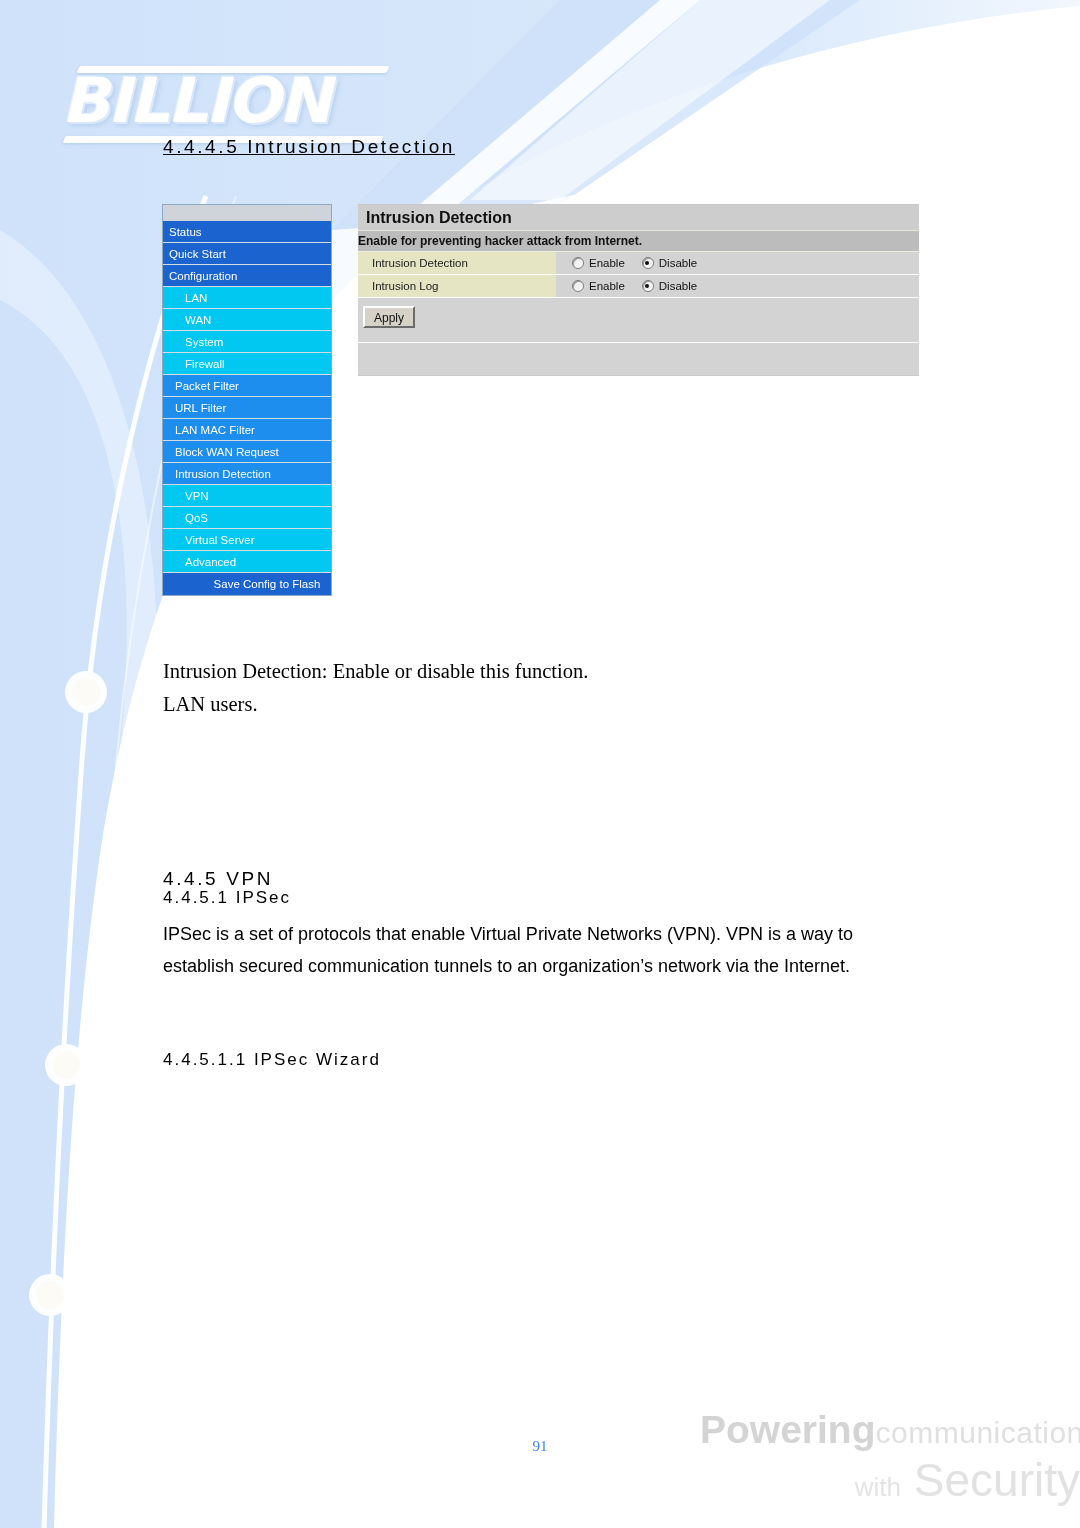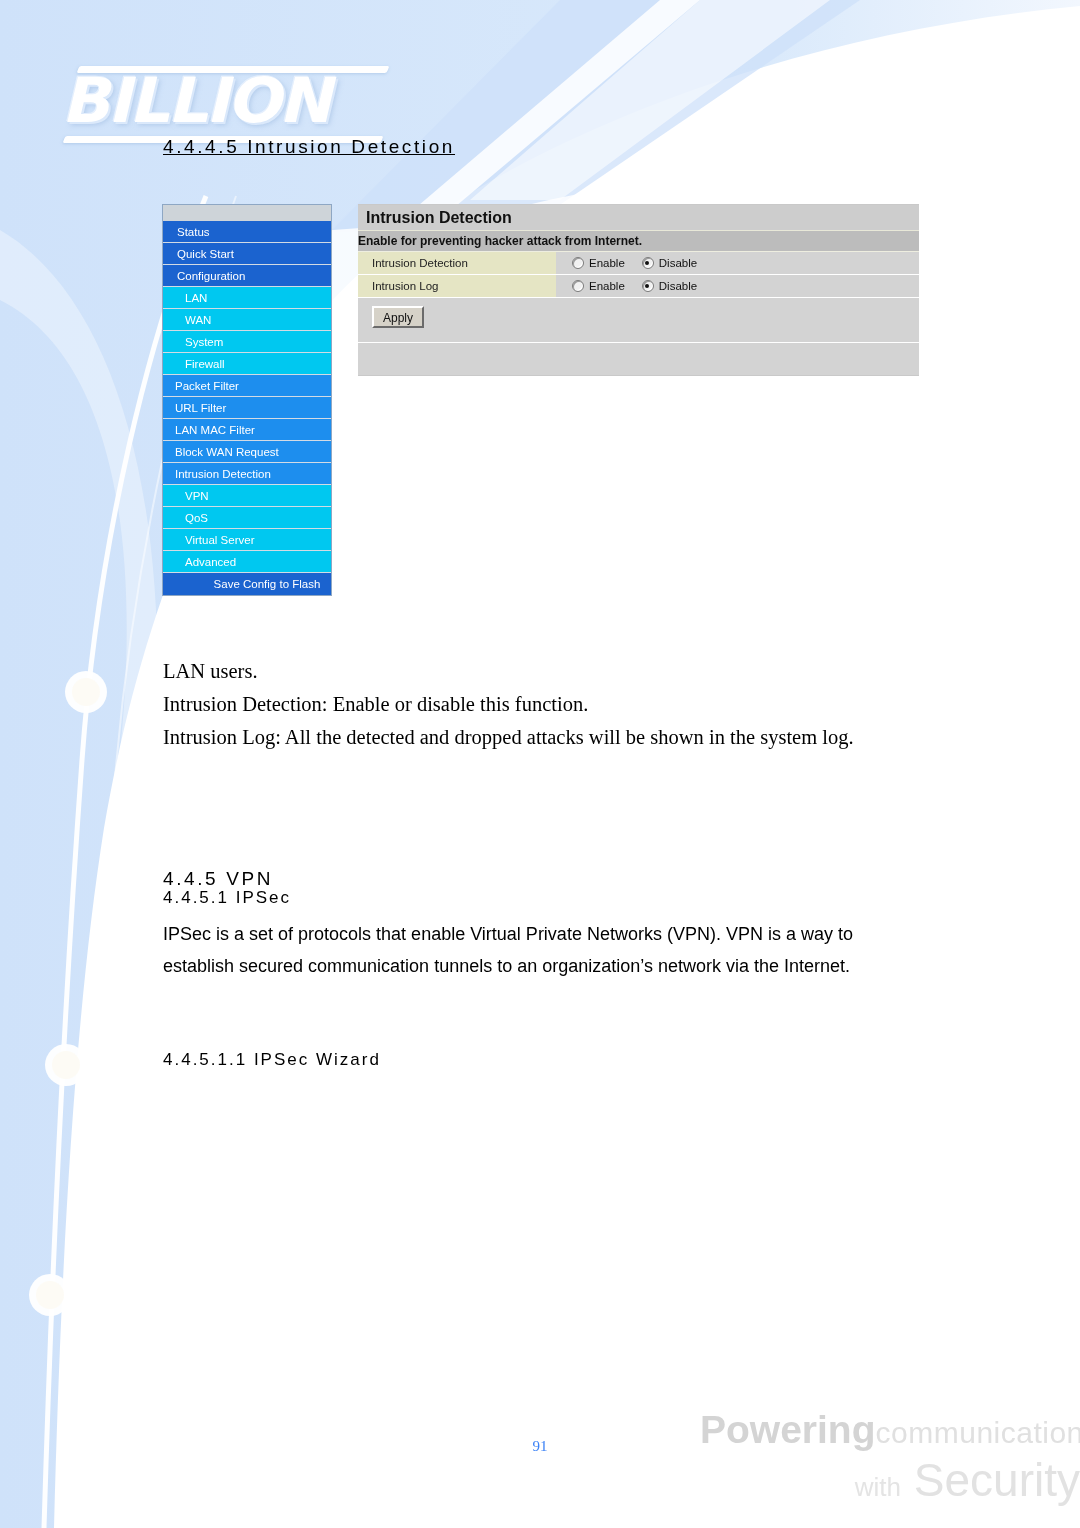--- a/index.html
+++ b/index.html
@@ -60,21 +60,21 @@
     box-sizing:border-box;
   }
   .rui-sidebar-top{height:16px;background:#ced4d9;}
   .nav-item{
     height:22px;line-height:22px;
     font-size:11.5px;color:#ffffff;
     box-sizing:border-box;
     border-bottom:1px solid #d3dbe4;
     white-space:nowrap;overflow:hidden;
   }
-  .nav-item.lvl0{background:#1b63cf;padding-left:14px;text-align:left;}
+  .nav-item.lvl0{background:#1b63cf;padding-left:6px;text-align:left;}
   .nav-item.lvl1{background:#00c8f0;padding-left:22px;text-align:left;}
   .nav-item.lvl2{background:#1d8eee;text-align:left;padding-left:12px;}
   .nav-item.save{background:#1b63cf;text-align:center;border-bottom:none;padding-left:40px;}
 
   .rui-main{
     position:absolute;left:196px;top:0;width:561px;
     border:1px solid #c9c9c9;border-left:none;border-right:none;
     box-sizing:border-box;
   }
   .rui-title{
@@ -105,21 +105,21 @@
     box-shadow:inset 1px 1px 0 #9a9a9a, inset -1px -1px 0 #ffffff;
     display:inline-block;position:relative;flex:0 0 auto;
   }
   .radio.on::after{
     content:"";position:absolute;left:2.5px;top:2.5px;
     width:4px;height:4px;border-radius:50%;background:#111;
   }
   .radio-lbl{margin-right:12px;}
   .rui-actions{background:#d3d3d3;height:44px;position:relative;border-bottom:1px solid #fff;}
   .apply-btn{
-    position:absolute;left:14px;top:8px;
+    position:absolute;left:5px;top:8px;
     min-width:48px;height:22px;line-height:20px;
     padding:0 9px;font-size:12px;color:#111;text-align:center;
     background:#d6d2c8;
     border-top:2px solid #ffffff;border-left:2px solid #ffffff;
     border-right:2px solid #6b6b6b;border-bottom:2px solid #6b6b6b;
     box-sizing:border-box;cursor:pointer;
   }
   .rui-foot{background:#d3d3d3;height:32px;}
 
   
@@ -250,23 +250,22 @@
       </div>
 
       <div class="rui-actions">
         <div class="apply-btn">Apply</div>
       </div>
       <div class="rui-foot"></div>
     </div>
   </div>
 
   <div class="body-serif" id="para-intrusion">
+    <div>Intrusion Detection: Enable or disable this function.</div>
     <div>LAN users.</div>
-    <div>Intrusion Detection: Enable or disable this function.</div>
-    <div>Intrusion Log: All the detected and dropped attacks will be shown in the system log.</div>
   </div>
 
   <div class="h-sub" id="heading-445">4.4.5   VPN</div>
 
   <div class="h-sub" id="heading-4451">4.4.5.1   IPSec</div>
 
   <div class="body-sans" id="para-ipsec">IPSec is a set of protocols that enable Virtual Private Networks (VPN). VPN is a way to establish secured communication tunnels to an organization’s network via the Internet.</div>
 
   <div class="h-sub" id="heading-44511">4.4.5.1.1   IPSec Wizard</div>
 

